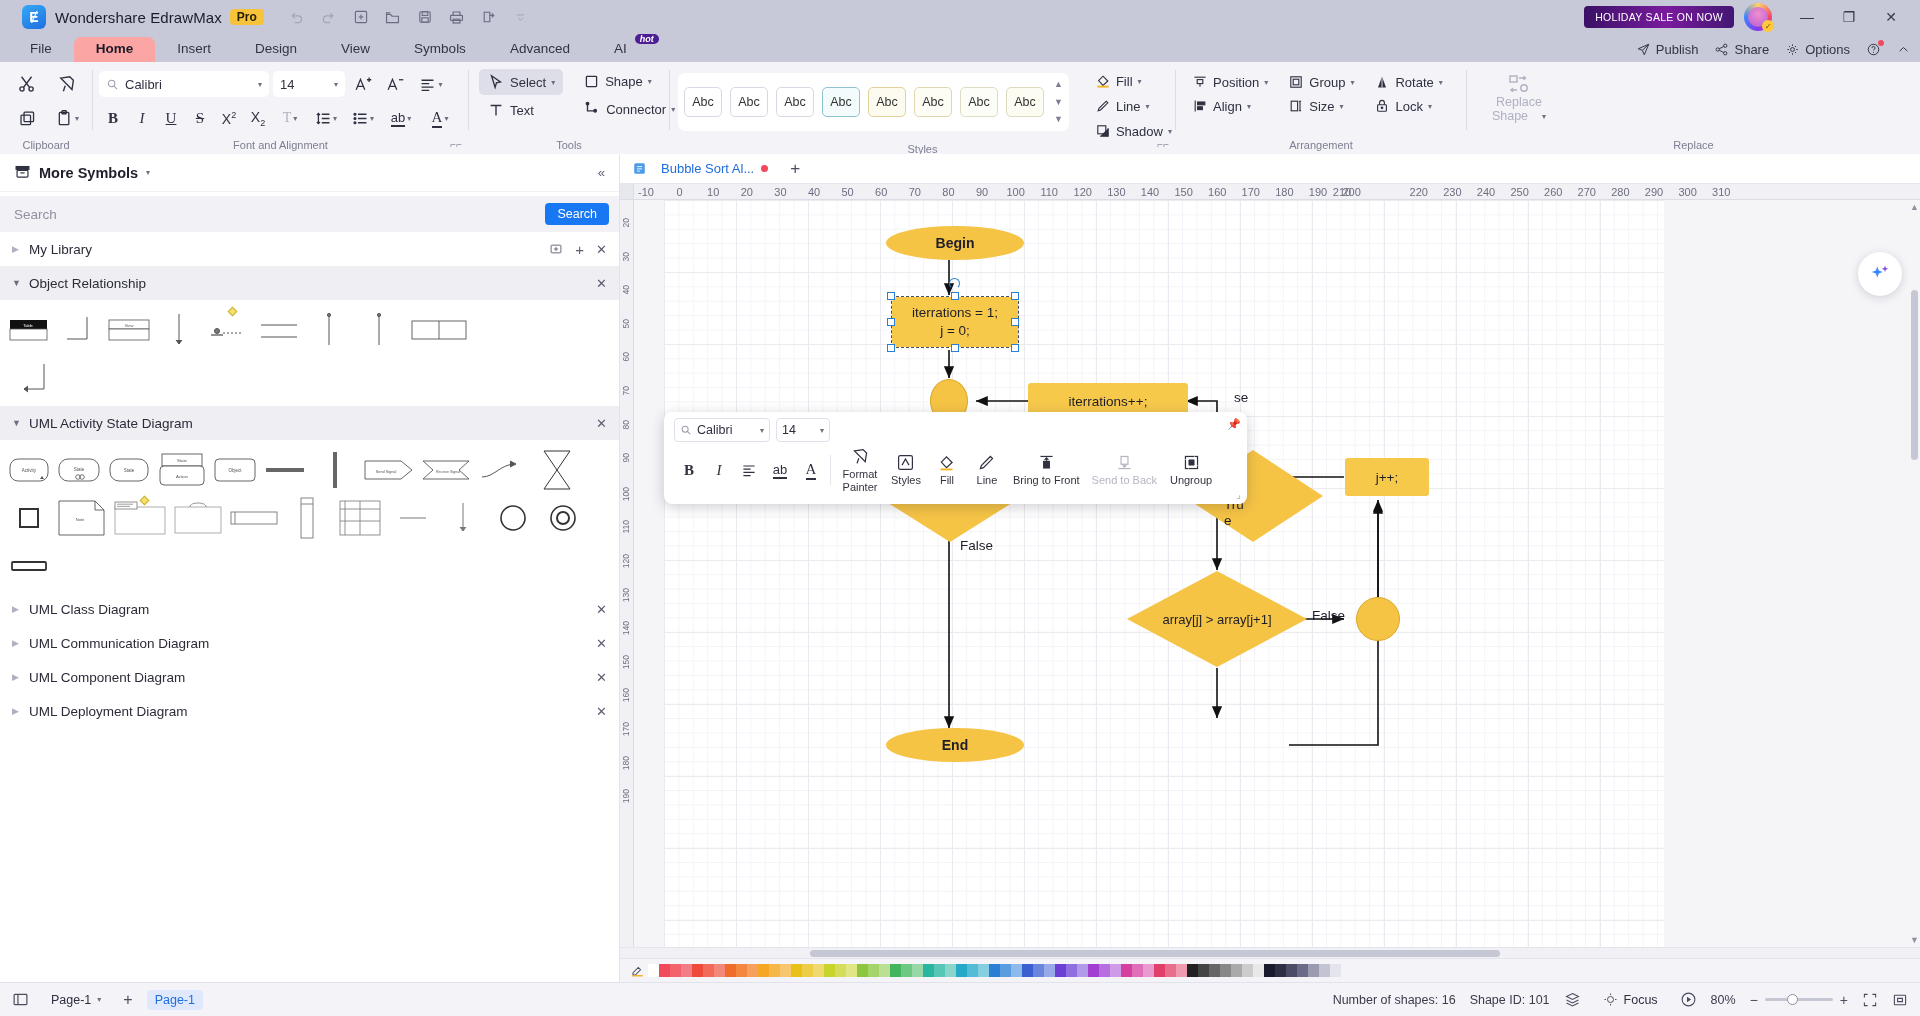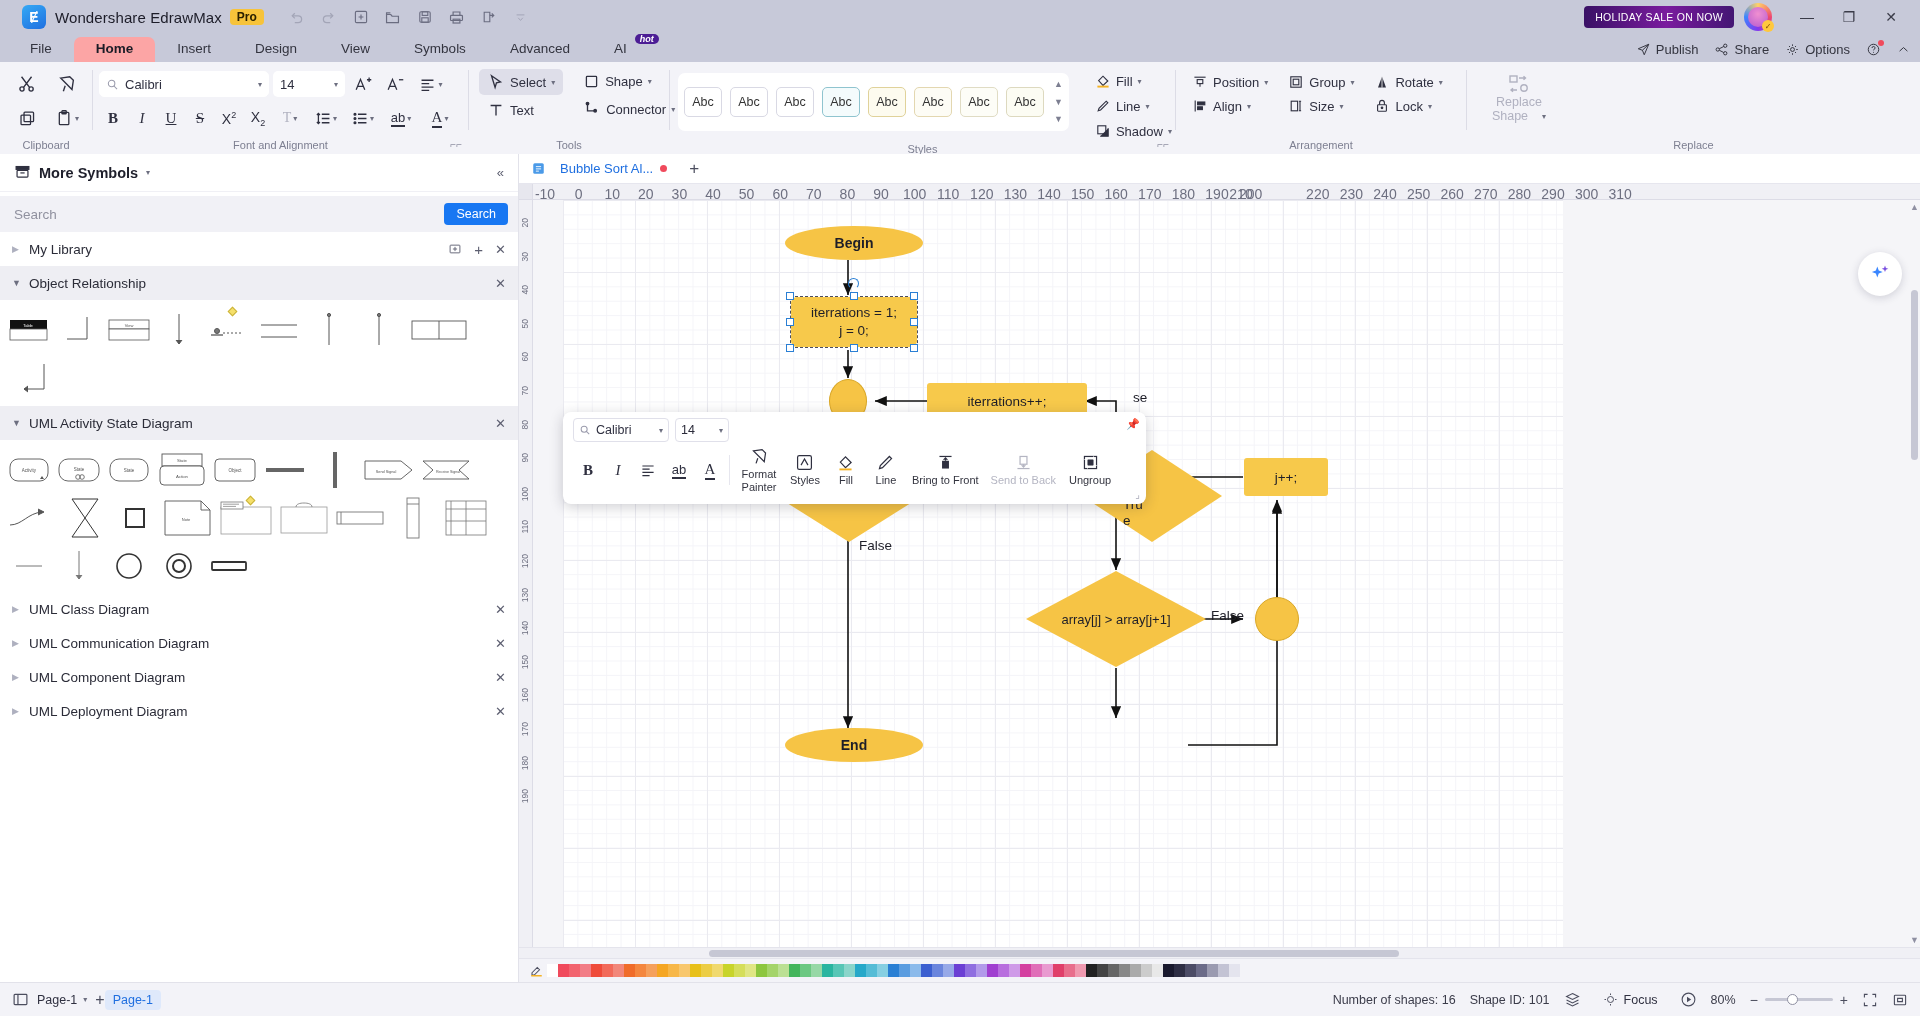--- a/index.html
+++ b/index.html
@@ -124,21 +124,21 @@
 
   
   .replace-col{display:flex;flex-direction:column;align-items:center;justify-content:center;width:104px;color:#b0b1c0;font-size:12.5px;padding-top:6px;}
 
   .dialog-launcher{position:absolute;right:6px;bottom:4px;color:#8f90a2;font-size:10px;}
 
   
   .main { flex:1; display:flex; min-height:0; background:#fff; position:relative;}
 
   
-  .leftpanel { width:519px; background:#fff; display:flex;flex-direction:column;flex:none;border-right:1px solid #e2e2ea; position:relative;}
+  .leftpanel { width:620px; background:#fff; display:flex;flex-direction:column;flex:none;border-right:1px solid #e2e2ea; position:relative;}
   .lp-head{height:38px;display:flex;align-items:center;padding:0 14px;gap:8px;border-bottom:1px solid #f0f0f5;}
   .lp-head .t{font-weight:bold;font-size:14.5px;color:#1e1f2b;}
   .lp-collapse{margin-left:auto;color:#5c5e70;font-size:13px;}
   .lp-search{height:36px;margin:4px 0 0;display:flex;align-items:center;background:#f1f1f6;}
   .lp-search input{
     flex:1;border:none;outline:none;background:transparent;font-size:13.5px;color:#2f3040;padding:0 14px;height:32px;
     font-family:"Liberation Sans",sans-serif;
   }
   .lp-search input::placeholder{color:#90919f;}
   .search-btn{background:#1877f2;color:#fff;font-size:12.5px;border-radius:4px;padding:4px 12px;margin-right:10px;border:none;cursor:pointer;font-family:"Liberation Sans",sans-serif;}
@@ -158,21 +158,21 @@
   
   .canvasarea{flex:1;display:flex;flex-direction:column;min-width:0;background:#f5f5f8;position:relative;}
   .tabbar{height:30px;display:flex;align-items:center;padding-left:12px;gap:6px;background:#fff;border-bottom:1px solid #e6e6ee;flex:none;}
   .doctab{display:flex;align-items:center;gap:7px;font-size:13px;color:#1f6fe0;padding:4px 8px;}
   .doctab .dot{width:7px;height:7px;border-radius:50%;background:#f04a5c;}
   .tabplus{color:#4b4d5e;font-size:17px;padding:0 8px;}
 
   .ruler-h{height:16px;background:#f0f0f5;border-bottom:1px solid #dcdce6;position:relative;overflow:hidden;flex:none;display:flex;}
   .ruler-corner{width:14px;background:#e7e7ee;border-right:1px solid #dcdce6;flex:none;}
   .rh-track{flex:1;position:relative;}
-  .rh-tick{position:absolute;top:2px;font-size:14px;color:#6d6f80;transform:translateX(-50%);}
+  .rh-tick{position:absolute;top:2px;font-size:11px;color:#6d6f80;transform:translateX(-50%);}
   .canvas-body{flex:1;display:flex;min-height:0;position:relative;}
   .ruler-v{width:14px;background:#f0f0f5;border-right:1px solid #dcdce6;position:relative;flex:none;overflow:hidden;}
   .rv-tick{position:absolute;left:1px;font-size:8.5px;color:#6d6f80;writing-mode:vertical-rl;transform:rotate(180deg);}
   .canvas-scroll{flex:1;position:relative;overflow:hidden;background:#f5f5f8;}
   .page{position:absolute;left:30px;top:0;width:1000px;height:760px;background:#fff;
     background-image:
       linear-gradient(to right,#eaeaf0 1px,transparent 1px),
       linear-gradient(to bottom,#eaeaf0 1px,transparent 1px),
       linear-gradient(to right,#f4f4f8 1px,transparent 1px),
       linear-gradient(to bottom,#f4f4f8 1px,transparent 1px);
@@ -217,21 +217,21 @@
 
   .hscroll{height:11px;background:#f0f0f5;position:relative;flex:none;border-top:1px solid #e4e4ec;}
   .hscroll .thumb{position:absolute;top:2px;left:190px;width:690px;height:7px;background:#c6c7d4;border-radius:4px;}
 
   
   .colorstrip{height:24px;background:#f3f3f8;display:flex;align-items:center;padding:0 6px;gap:0;flex:none;border-top:1px solid #e4e4ec;}
   .cs-icon{width:22px;display:flex;align-items:center;justify-content:center;color:#4b4d5e;font-size:12px;}
   .swatch{width:11px;height:13px;flex:none;}
 
   
-  .statusbar{height:34px;background:#f3f3f8;border-top:1px solid #e2e2ea;display:flex;align-items:center;padding:0 12px;flex:none;font-size:12.5px;color:#3b3c4a;}
+  .statusbar{height:34px;background:#f3f3f8;border-top:1px solid #e2e2ea;display:flex;align-items:center;padding:0 12px;gap:14px;flex:none;font-size:12.5px;color:#3b3c4a;}
   .sb-icon{display:flex;align-items:center;justify-content:center;color:#4b4d5e;}
   .page-pill{display:flex;align-items:center;gap:6px;padding:3px 8px;border-radius:4px;color:#2f3040;}
   .page-pill.active{background:#dfe9fb;color:#1f6fe0;}
   .sb-right{margin-left:auto;display:flex;align-items:center;gap:14px;}
   .zoom-slider{display:flex;align-items:center;gap:7px;}
   .zs-track{width:68px;height:3px;background:#c6c7d4;border-radius:2px;position:relative;}
   .zs-knob{position:absolute;left:22px;top:-4px;width:11px;height:11px;border-radius:50%;background:#fff;border:1.4px solid #8f90a2;}
   svg{display:block;}
 </style>
 </head>

